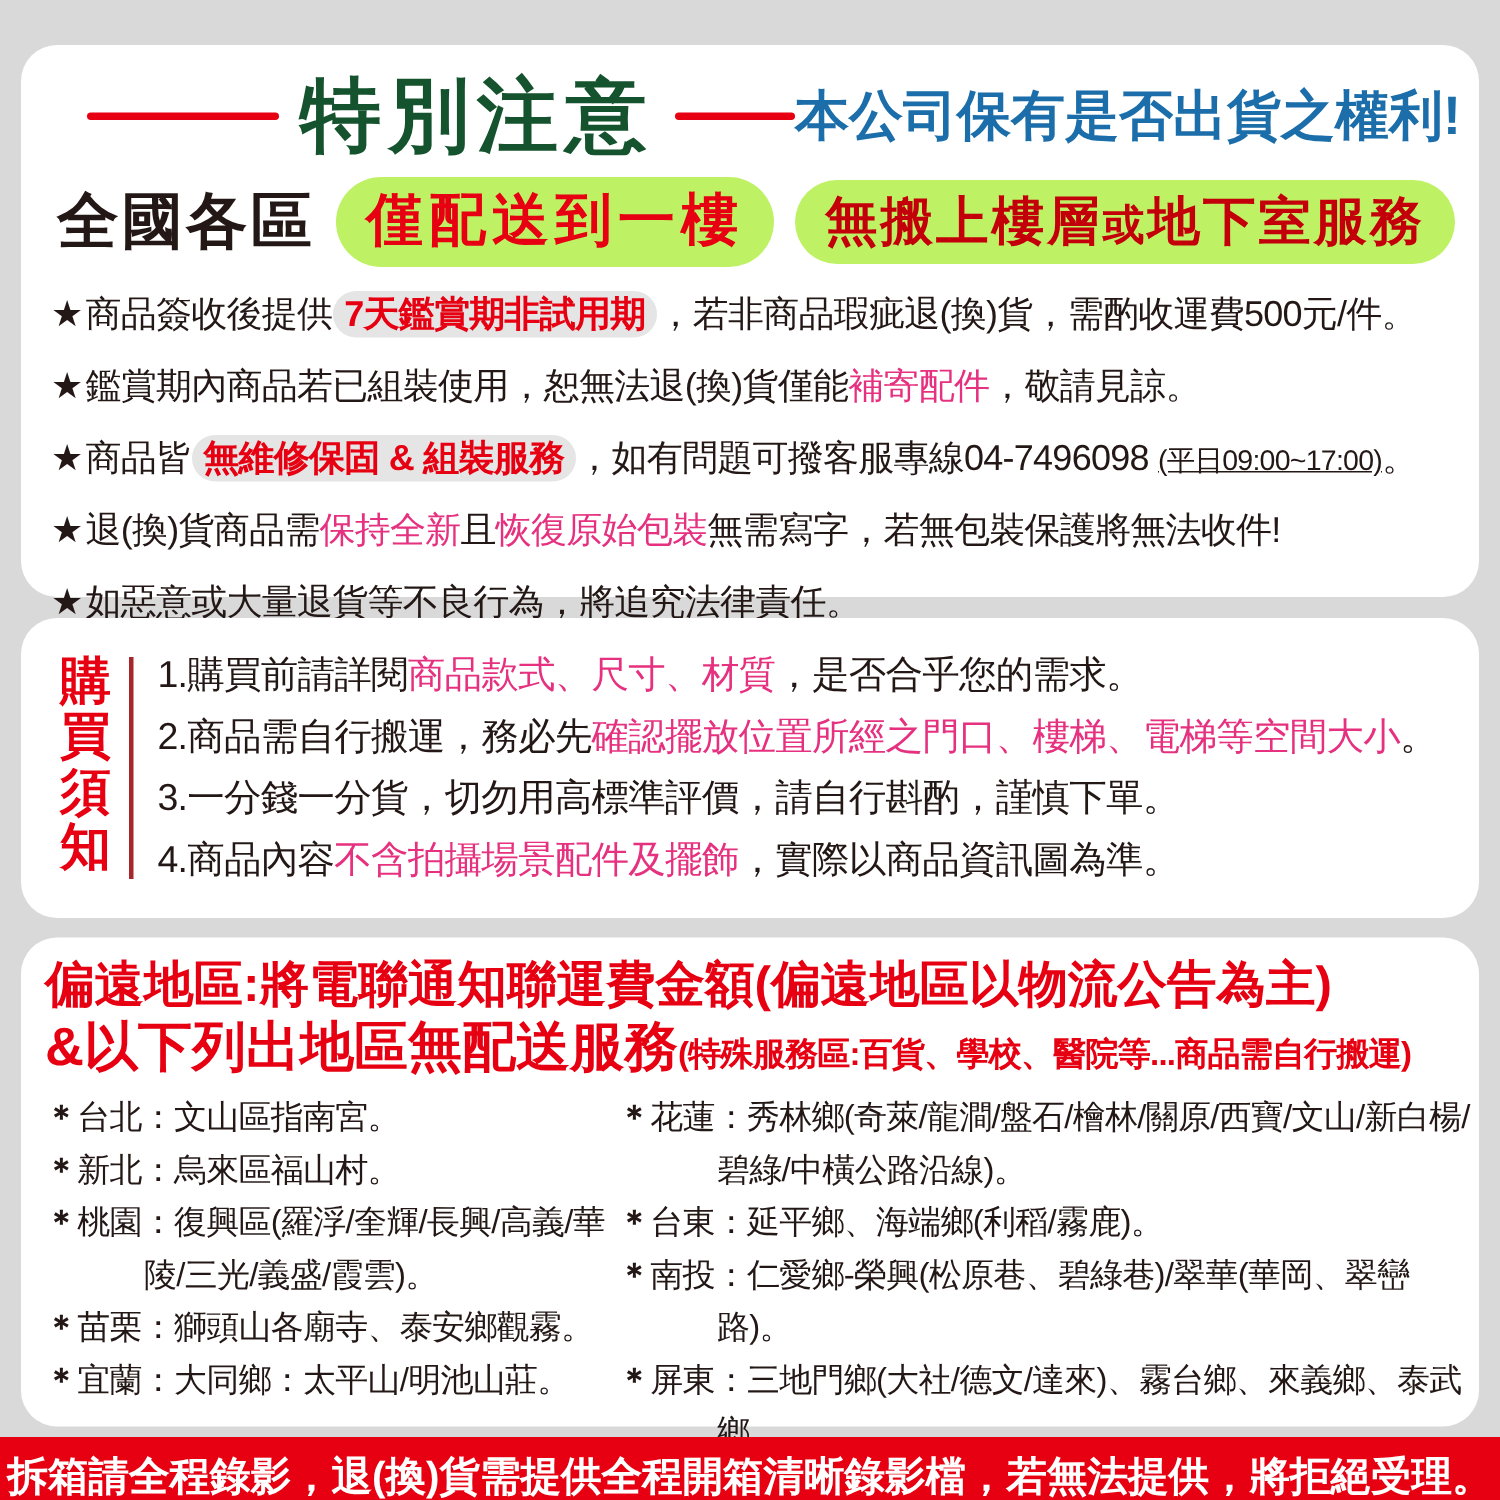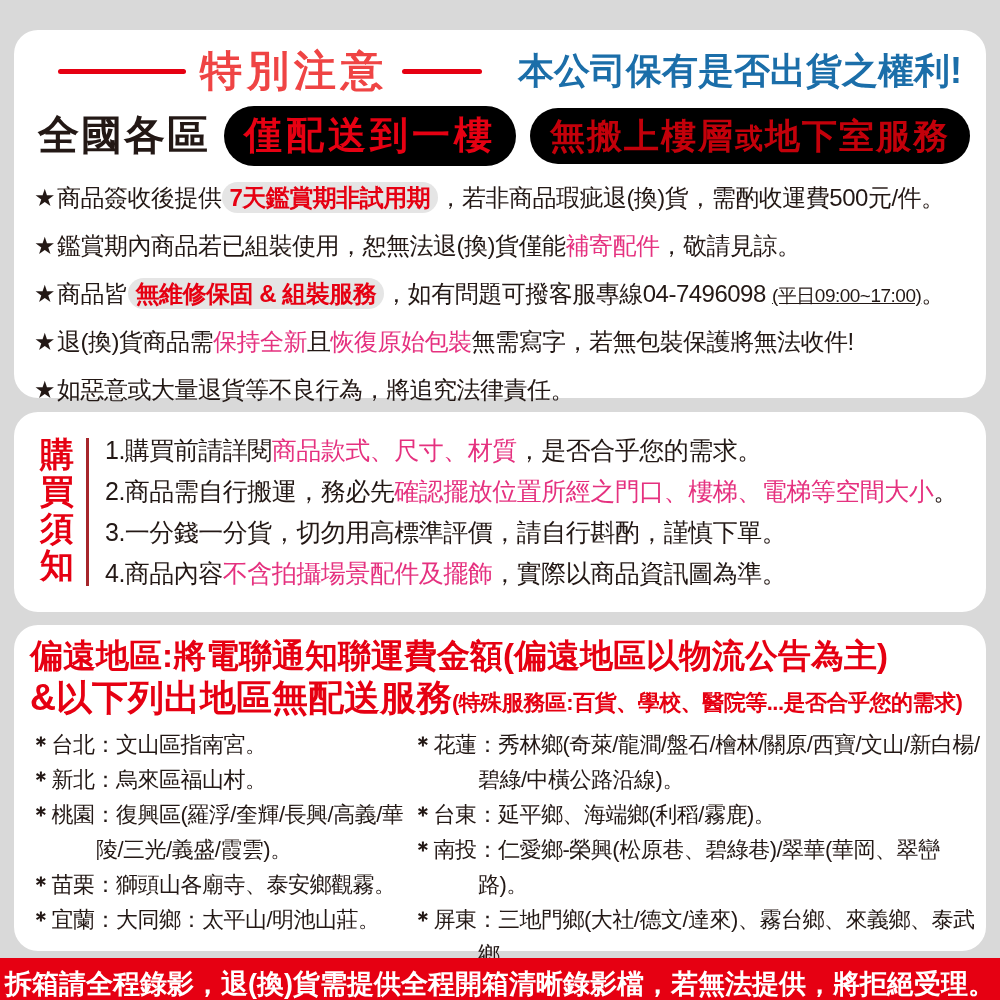--- a/index.html
+++ b/index.html
@@ -15,25 +15,25 @@
     position:absolute;left:14px;width:972px;
     background:#ffffff;border-radius:24px;
     box-sizing:border-box;
   }
   
   .card1{top:30px;height:368px;}
   .c1-header{display:flex;align-items:center;padding:20px 24px 0 44px;}
   .dash{height:5px;background:#e60012;border-radius:3px;flex:none;}
   .dash-left{width:128px;margin-right:14px;}
   .dash-right{width:80px;margin-left:14px;}
-  .c1-title{font-size:42px;font-weight:bold;color:#ef4444;letter-spacing:5px;line-height:1;flex:none;}
+  .c1-title{font-size:54px;font-weight:bold;color:#14532d;letter-spacing:5px;line-height:1;flex:none;}
   .c1-right{font-size:36px;font-weight:900;color:#1b6ea9;letter-spacing:0px;line-height:1;margin-left:auto;white-space:nowrap;}
   .c1-pills{display:flex;align-items:center;padding:14px 10px 0 24px;}
   .region-label{font-size:41px;font-weight:600;color:#231815;letter-spacing:2px;flex:none;}
-  .pill{background:#000000;border-radius:34px;padding:8px 20px;font-weight:bold;white-space:nowrap;line-height:1.15;}
+  .pill{background:#bef264;border-radius:34px;padding:8px 20px;font-weight:bold;white-space:nowrap;line-height:1.15;}
   .pill1{color:#e60012;font-size:38px;letter-spacing:4px;margin-left:14px;}
   .pill2{color:#c3000a;font-size:35px;letter-spacing:2px;margin-left:14px;}
   .pill2 .seg-sm{font-size:28px;font-weight:bold;}
   .bullets{padding:16px 18px 0 20px;}
   .bullet{font-size:24px;letter-spacing:-0.5px;margin-bottom:17px;white-space:nowrap;line-height:1.3;}
   .bullet .star{font-size:24px;margin-right:2px;}
   .seg-hl{background:#e5e5e5;color:#e60012;font-weight:bold;border-radius:16px;padding:2px 8px;}
   .seg-pink{color:#e5317f;}
   .seg-small{font-size:19px;text-decoration:underline;}
   
@@ -90,21 +90,21 @@
   <div class="p-items">
     <div class="p-item"><span>1.購買前請詳閱</span><span class="seg-pink">商品款式、尺寸、材質</span><span>，是否合乎您的需求。</span></div>
     <div class="p-item"><span>2.商品需自行搬運，務必先</span><span class="seg-pink">確認擺放位置所經之門口、樓梯、電梯等空間大小</span><span>。</span></div>
     <div class="p-item"><span>3.一分錢一分貨，切勿用高標準評價，請自行斟酌，謹慎下單。</span></div>
     <div class="p-item"><span>4.商品內容</span><span class="seg-pink">不含拍攝場景配件及擺飾</span><span>，實際以商品資訊圖為準。</span></div>
   </div>
 </div>
 
 <div class="card card3">
   <div class="r-title1">偏遠地區:將電聯通知聯運費金額(偏遠地區以物流公告為主)</div>
-  <div class="r-title2"><span>&amp;以下列出地區無配送服務</span><span class="note">(特殊服務區:百貨、學校、醫院等...是否合乎您的需求)</span></div>
+  <div class="r-title2"><span>&amp;以下列出地區無配送服務</span><span class="note">(特殊服務區:百貨、學校、醫院等...商品需自行搬運)</span></div>
   <div class="r-cols">
     <div class="r-left">
       <div class="remote-item"><span class="star">＊</span><span>台北：文山區指南宮。</span></div>
       <div class="remote-item"><span class="star">＊</span><span>新北：烏來區福山村。</span></div>
       <div class="remote-item"><span class="star">＊</span><span>桃園：復興區(羅浮/奎輝/長興/高義/華陵/三光/義盛/霞雲)。</span></div>
       <div class="remote-item"><span class="star">＊</span><span>苗栗：獅頭山各廟寺、泰安鄉觀霧。</span></div>
       <div class="remote-item"><span class="star">＊</span><span>宜蘭：大同鄉：太平山/明池山莊。</span></div>
     </div>
     <div class="r-right">
       <div class="remote-item"><span class="star">＊</span><span>花蓮：秀林鄉(奇萊/龍澗/盤石/檜林/關原/西寶/文山/新白楊/碧綠/中橫公路沿線)。</span></div>

